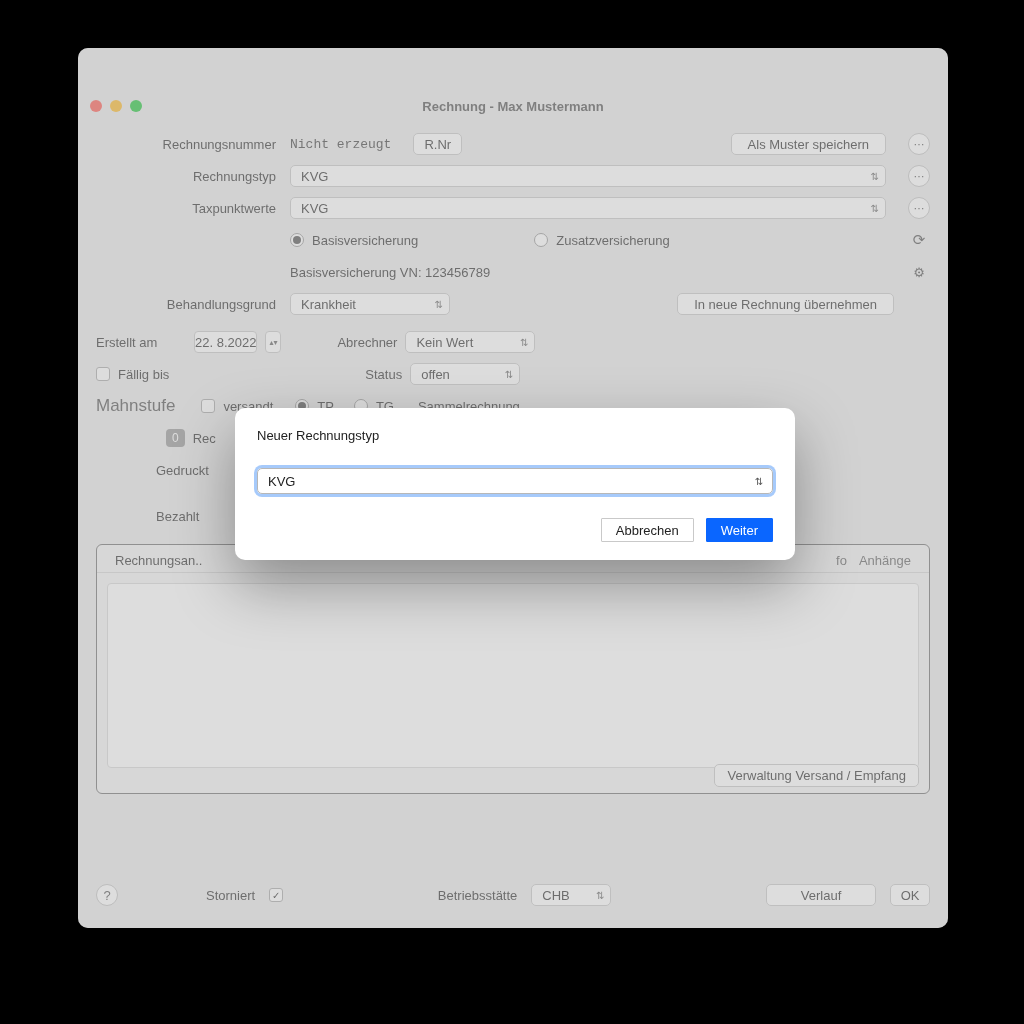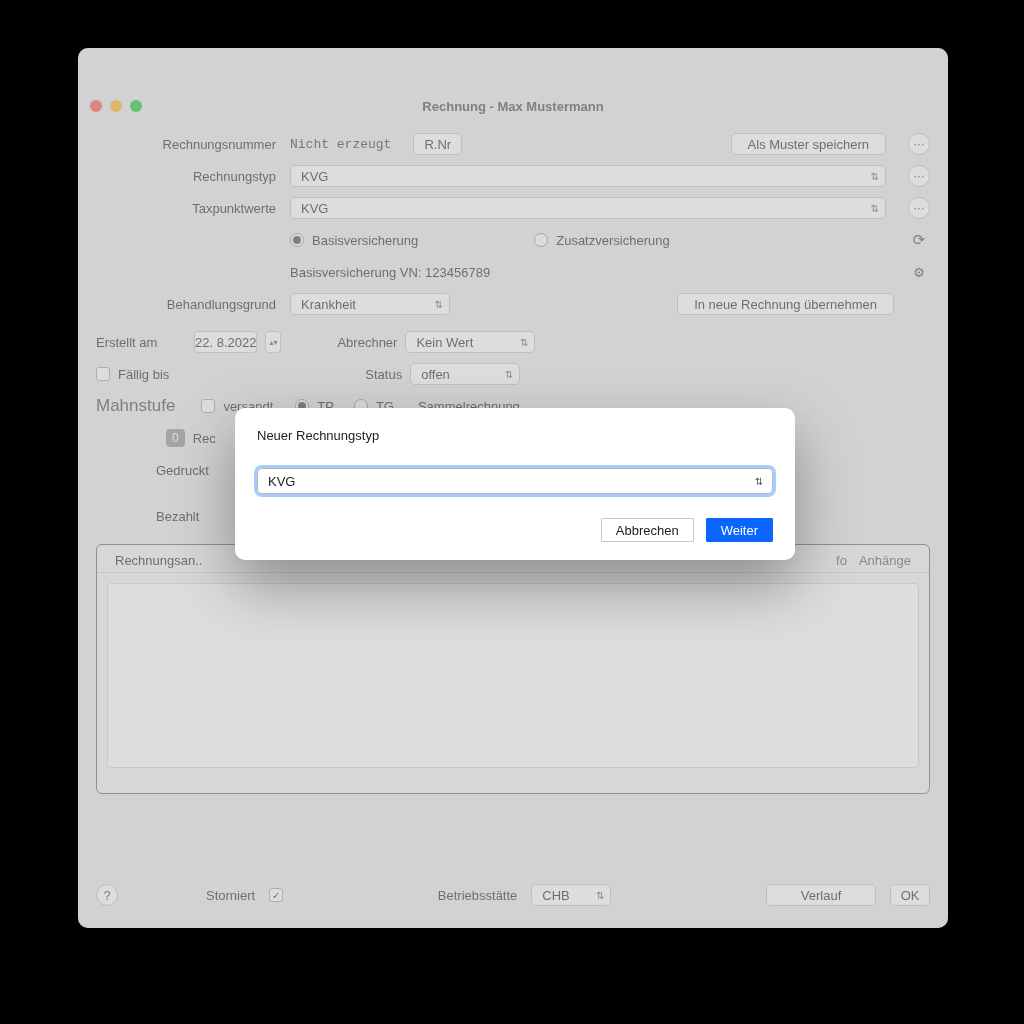--- a/index.html
+++ b/index.html
@@ -299,20 +299,21 @@
     </div>
 
     <div class="tabs-well">
       <div class="tab-strip">
         <span class="tab active">Rechnungsan..</span>
         <span style="flex:1"></span>
         <span class="tab">fo</span>
         <span class="tab">Anhänge</span>
       </div>
       <div class="tabs-inner"></div>
+      <div class="versand-btn">Verwaltung Versand / Empfang</div>
     </div>
   </div>
 
   <div class="footer">
     <span class="help-btn">?</span>
     <span style="width:60px"></span>
     <span>Storniert</span>
     <span class="checkbox checked"></span>
     <span class="spacer"></span>
     <span>Betriebsstätte</span>

